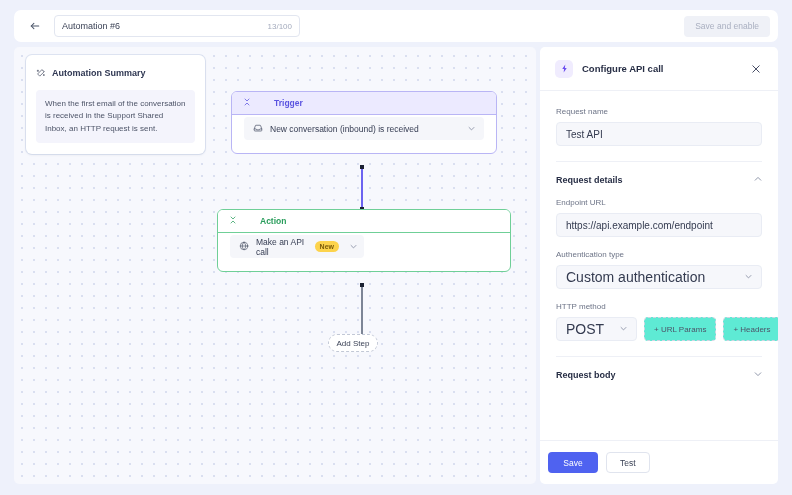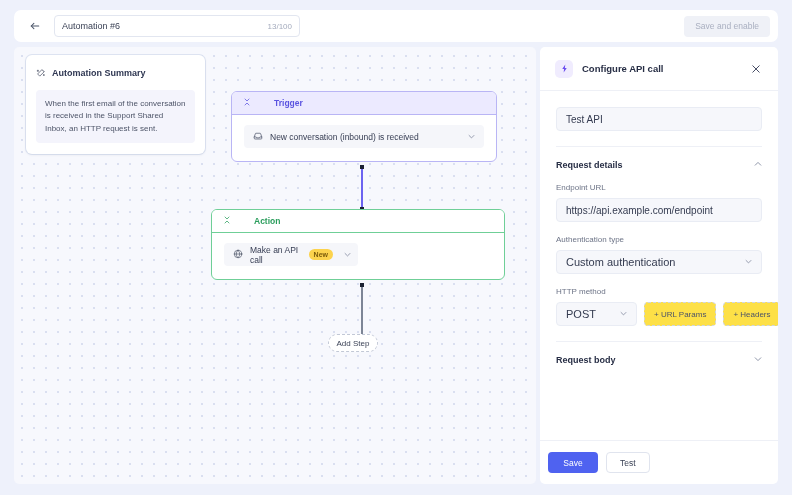--- a/index.html
+++ b/index.html
@@ -127,21 +127,21 @@
     height: 23px;
     display: flex;
     align-items: center;
     gap: 23px;
     padding: 0 11px;
     border-radius: 5px 5px 0 0;
     font-size: 8.5px;
     font-weight: bold;
   }
   .node-body {
-    padding: 10px 12px 13px 12px;
+    padding: 2px 12px 13px 12px;
   }
   .row-pill {
     height: 23px;
     background: #f5f6fa;
     border-radius: 4px;
     display: flex;
     align-items: center;
     gap: 7px;
     padding: 0 9px;
     font-size: 8.5px;
@@ -156,21 +156,21 @@
   }
   #trigger-node .node-head {
     background: #eceaff;
     color: #5b54e0;
     border-bottom: 1px solid #b9b5f5;
   }
   #trigger-node .row-pill { width: 100%; }
   #trigger-node .row-pill .caret { margin-left: auto; }
 
   #action-node {
-    left: 197px; top: 162px;
+    left: 203px; top: 162px;
     width: 294px;
     border: 1px solid #6fcf97;
   }
   #action-node .node-head {
     background: #ffffff;
     color: #2a9d5c;
     border-bottom: 1px solid #6fcf97;
   }
   #action-node .row-pill {
     width: 134px;
@@ -282,21 +282,21 @@
     cursor: text;
   }
   .select-box {
     height: 24px;
     background: #f6f7fb;
     border: 1px solid #e9ecf4;
     border-radius: 4px;
     display: flex;
     align-items: center;
     padding: 0 9px;
-    font-size: 11px;
+    font-size: 14px;
     color: #343b50;
     cursor: pointer;
   }
   .select-box .caret { margin-left: auto; }
 
   .divider {
     height: 1px;
     background: #eef0f6;
     margin: 15px 0 0 0;
   }
@@ -323,21 +323,21 @@
     display: flex;
     align-items: center;
     gap: 7px;
   }
   .method-row .select-box { width: 81px; flex: 0 0 auto; }
   .dashed-btn {
     height: 24px;
     padding: 0 9px;
     border: 1px dashed #cfd5e2;
     border-radius: 4px;
-    background: #fde047;
+    background: #5eead4;
     font-size: 8px;
     color: #4d5468;
     font-family: inherit;
     display: flex; align-items: center;
     cursor: pointer;
     white-space: nowrap;
   }
 
   .panel-foot {
     flex: 0 0 auto;
@@ -490,20 +490,21 @@
       <span class="panel-title">Configure API call</span>
       <span class="close-x">
         <svg width="10" height="10" viewBox="0 0 14 14" fill="none" stroke="currentColor" stroke-width="1.3" stroke-linecap="round">
           <path d="M2.5 2.5l9 9M11.5 2.5l-9 9"></path>
         </svg>
       </span>
     </div>
 
     <div class="panel-body">
 
+      <div class="field-label">Request name</div>
       <div class="input-box" placeholder="Request name">
         <span>Test API</span>
       </div>
 
       <div class="divider"></div>
 
       <div class="section-head">
         <span class="st">Request details</span>
         <span class="chev">
           <svg width="8" height="8" viewBox="0 0 10 10" fill="none" stroke="currentColor" stroke-width="1.2" stroke-linecap="round" stroke-linejoin="round">

